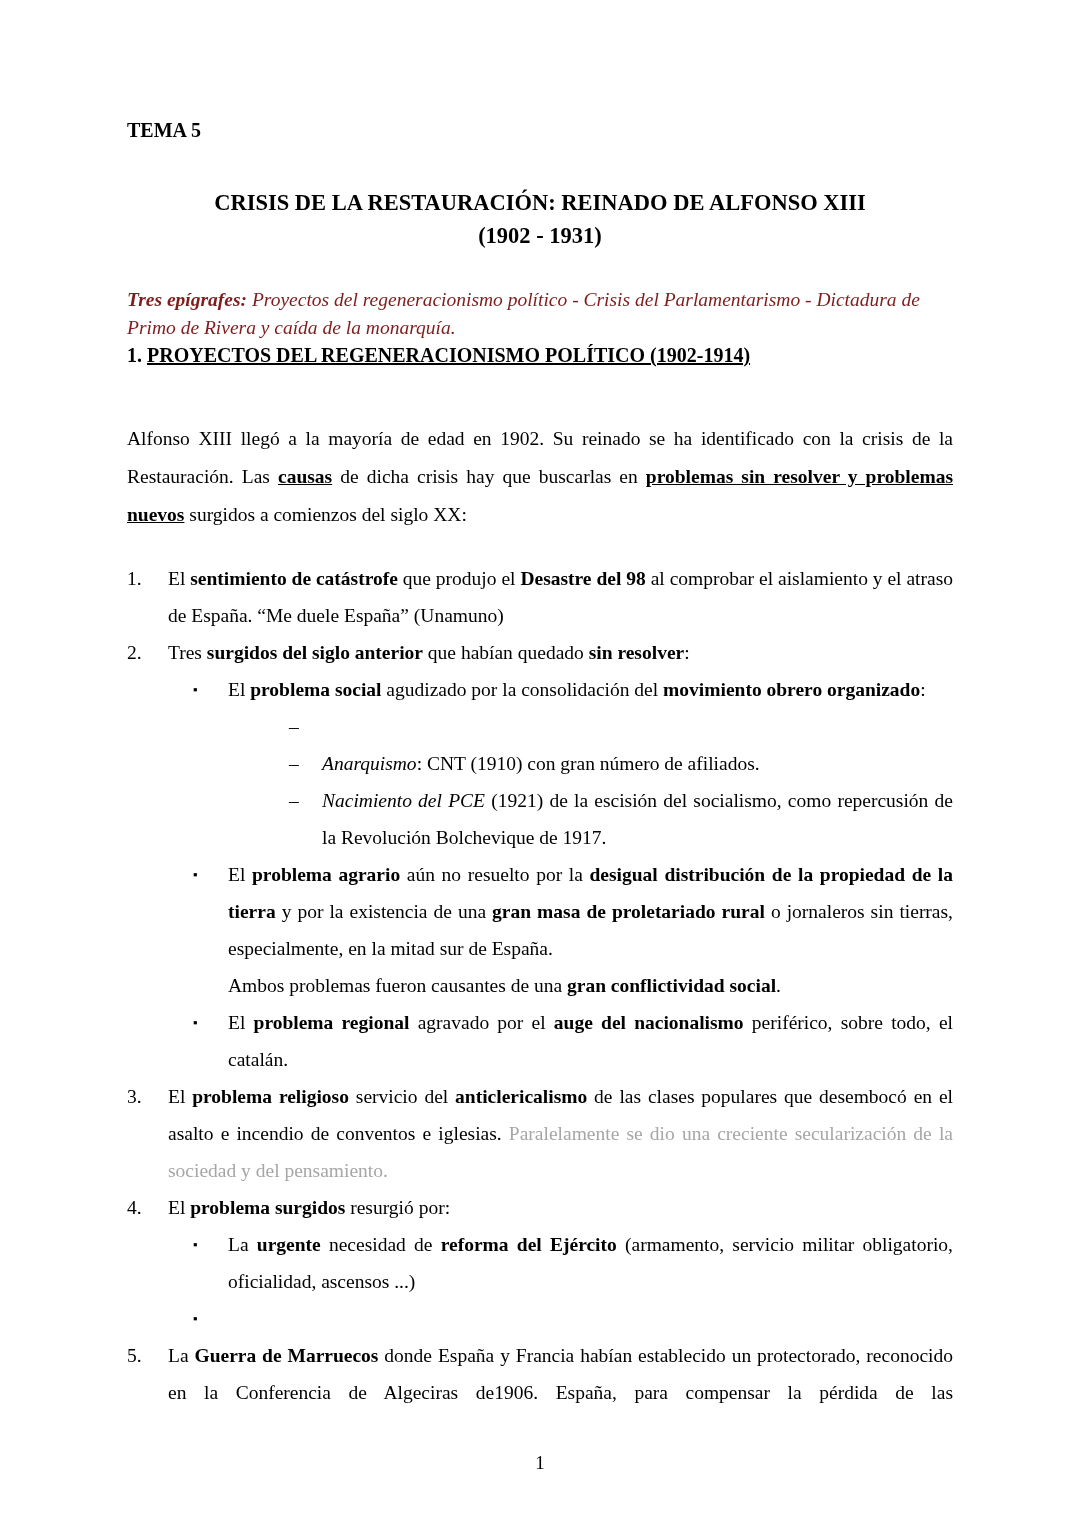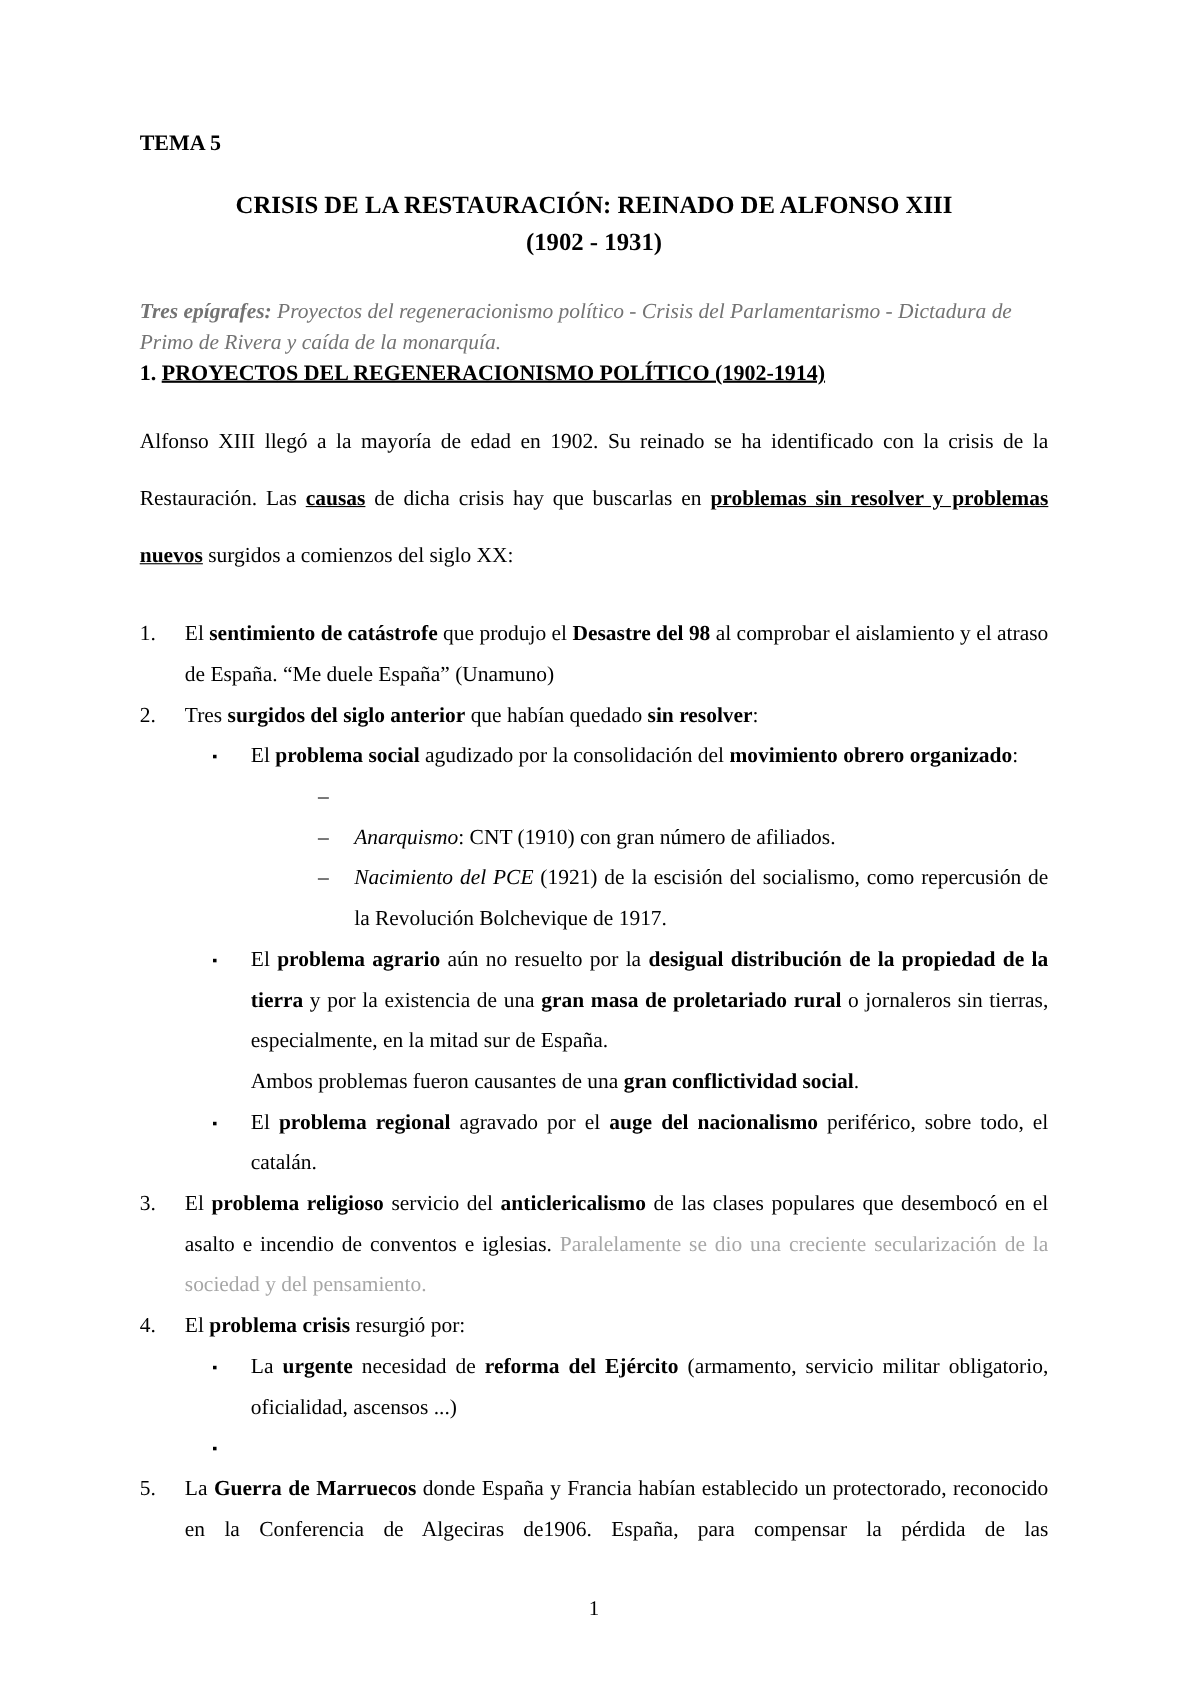--- a/index.html
+++ b/index.html
@@ -15,43 +15,43 @@
     font-size:19.5px;
     padding:118px 127px 0 127px;
     overflow:hidden;
   }
   .tema {
     font-weight:700;
     font-size:20px;
     line-height:24px;
   }
   .doc-title {
-    margin-top:28px;
+    margin-top:44px;
     text-align:center;
     font-weight:700;
     font-size:22.5px;
     line-height:33px;
   }
   .epigraph {
     margin-top:34px;
-    color:#737373;
+    color:#7f1d1d;
     font-style:italic;
     font-size:19.5px;
     line-height:28px;
   }
   .epigraph .lead { font-weight:700; }
   .section-heading {
     font-weight:700;
     font-size:20px;
     line-height:26px;
   }
   .section-heading .u { text-decoration:underline; }
   .intro {
-    margin-top:24px;
-    line-height:52px;
+    margin-top:52px;
+    line-height:38px;
     text-align:justify;
   }
   .list { margin-top:26px; }
   .li {
     display:flex;
     line-height:37px;
   }
   .li .mk { flex:0 0 auto; }
   .lv1 .mk { width:41px; }
   .lv2 { padding-left:66px; }
@@ -134,21 +134,21 @@
       <div class="ct"><span>El </span><b>problema regional</b><span> agravado por el </span><b>auge del nacionalismo</b><span> periférico, sobre todo, el catalán.</span></div>
     </div>
 
     <div class="li lv1">
       <span class="mk">3.</span>
       <div class="ct"><span>El </span><b>problema religioso</b><span> servicio del </span><b>anticlericalismo</b><span> de las clases populares que desembocó en el asalto e incendio de conventos e iglesias. </span><span class="gray">Paralelamente se dio una creciente secularización de la sociedad y del pensamiento.</span></div>
     </div>
 
     <div class="li lv1">
       <span class="mk">4.</span>
-      <div class="ct"><span>El </span><b>problema crisis</b><span> resurgió por:</span></div>
+      <div class="ct"><span>El </span><b>problema surgidos</b><span> resurgió por:</span></div>
     </div>
 
     <div class="li lv2">
       <span class="mk">▪</span>
       <div class="ct"><span>La </span><b>urgente</b><span> necesidad de </span><b>reforma del Ejército</b><span> (armamento, servicio militar obligatorio, oficialidad, ascensos ...)</span></div>
     </div>
 
     <div class="li lv2">
       <span class="mk">▪</span>
     </div>

